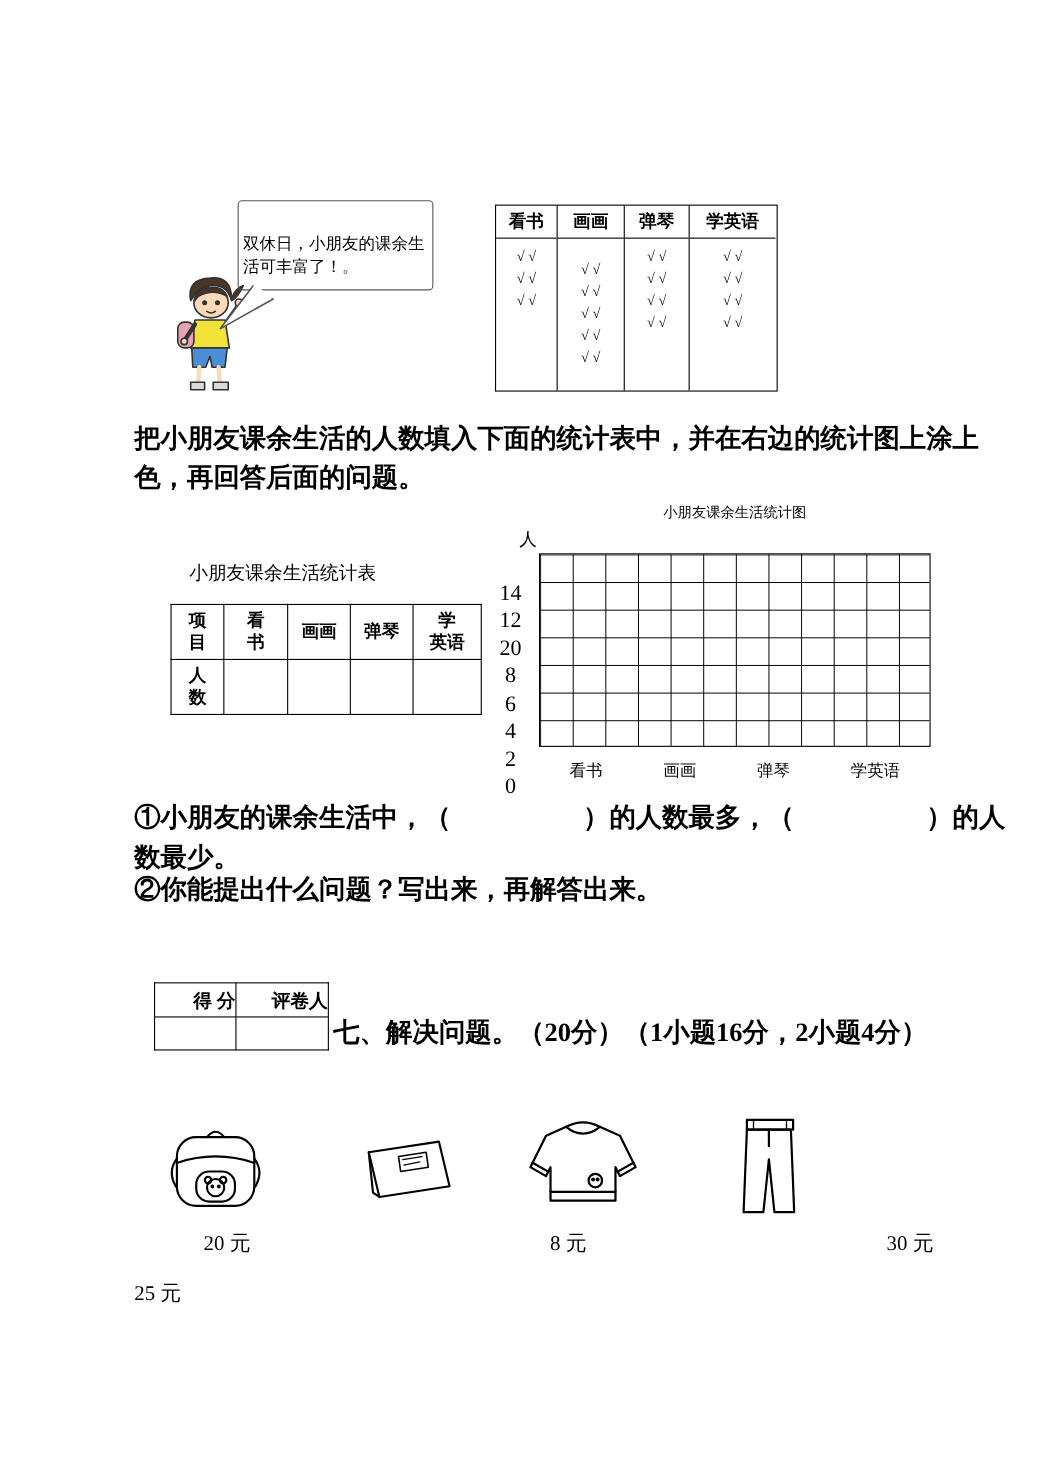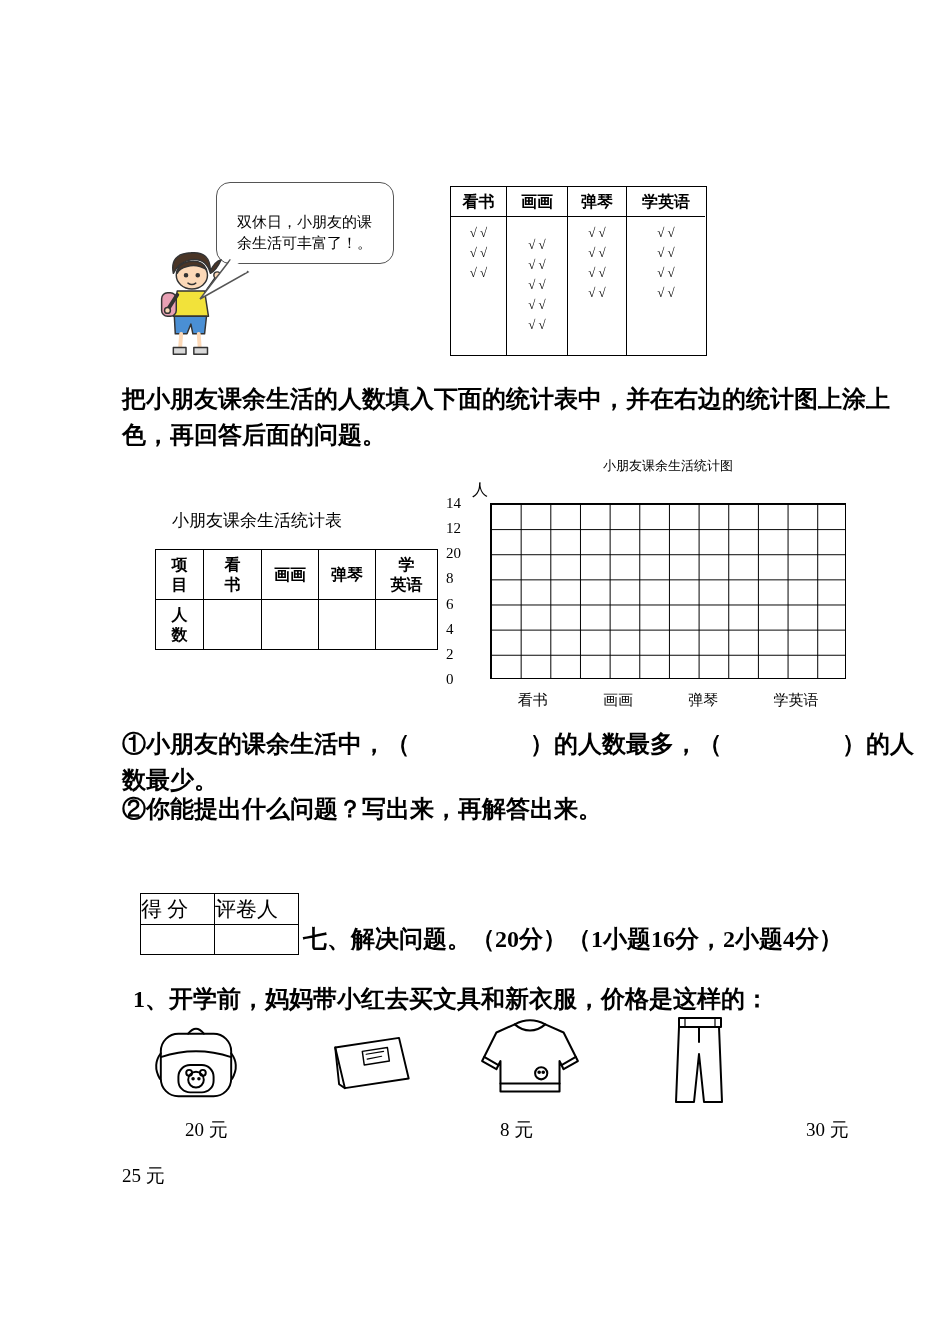--- a/index.html
+++ b/index.html
@@ -7,21 +7,21 @@
   .page {
     position:relative; width:950px; height:1344px; background:#fff;
     font-family:"Liberation Serif","DejaVu Serif",serif; color:#000; overflow:hidden;
   }
   .abs { position:absolute; }
   .pre { white-space:pre-line; }
 
   
   .bubble {
     position:absolute; left:216px; top:182px; width:178px; height:82px;
-    border:1.5px solid #555; border-radius:14px; padding:8px 20px;
+    border:1.5px solid #555; border-radius:4px; padding:8px 4px;
     font-size:15px; line-height:21px;
   }
   .bubble-tail { position:absolute; left:196px; top:258px; }
 
   
   .tally { position:absolute; left:450px; top:186px; width:257px; height:170px;
            border:1px solid #000; display:flex; }
   .tcol { display:flex; flex-direction:column; }
   .tcol + .tcol { border-left:1px solid #000; }
   .thead { height:30px; line-height:30px; text-align:center; font-weight:bold;
@@ -38,35 +38,35 @@
   table.stats td { border:1.5px solid #000; text-align:center; vertical-align:middle;
                    font-size:16px; font-weight:bold; height:50px; line-height:20px; }
   table.stats td.c0 { width:48px; } table.stats td.c1 { width:58px; }
   table.stats td.c2 { width:57px; } table.stats td.c3 { width:57px; }
   table.stats td.c4 { width:62px; }
 
   
   .chart-title { position:absolute; left:490px; top:457px; width:356px;
                  text-align:center; font-size:13px; }
   .chart-unit { position:absolute; left:472px; top:480px; font-size:16px; }
-  .ytick { position:absolute; left:446px; width:36px; text-align:left;
-           font-size:15px; line-height:18px; }
+  .ytick { position:absolute; left:446px; width:36px; text-align:center;
+           font-size:20px; line-height:18px;margin-top:36px; }
   .grid { position:absolute; left:490px; top:503px; width:356px; height:176px;
           border:1.5px solid #000;
           background-image:
             linear-gradient(to right, #000 1px, transparent 1px),
             linear-gradient(to bottom, #000 1px, transparent 1px);
           background-size:29.67px 25.14px; }
   .xlabels { position:absolute; left:490px; top:691px; width:356px;
              display:flex; justify-content:space-around; font-size:15px; }
 
   
   table.score { position:absolute; left:140px; top:893px; border-collapse:collapse; }
-  table.score td { border:1.5px solid #000; text-align:left; vertical-align:middle;
-                   font-size:21px; font-weight:normal; }
+  table.score td { border:1.5px solid #000; text-align:right; vertical-align:middle;
+                   font-size:17px; font-weight:bold; }
   table.score td.s0 { width:74px; } table.score td.s1 { width:84px; }
   table.score tr.r0 td { height:31px; } table.score tr.r1 td { height:30px; }
 
   .price { position:absolute; font-size:19px; }
   svg { display:block; }
 </style>
 </head>
 <body>
 
 <div class="page">
@@ -186,21 +186,20 @@
     </tr>
     <tr class="r1">
       <td class="s0"></td>
       <td class="s1"></td>
     </tr>
   </tbody>
     </table>
 
   <div class="para" style="left:303px; top:921px; width:620px;">七、解决问题。（20分）（1小题16分，2小题4分）</div>
 
-  <div class="para" style="left:133px; top:981px; width:760px;">1、开学前，妈妈带小红去买文具和新衣服，价格是这样的：</div>
 
   <svg class="abs" style="left:147px; top:1022px;" width="98" height="86" viewBox="0 0 100 88">
     <g fill="none" stroke="#000" stroke-width="2" stroke-linecap="round" stroke-linejoin="round">
       <path d="M42 12 Q50 2 58 12"></path>
       <rect x="14" y="12" width="72" height="64" rx="18"></rect>
       <path d="M14 36 Q50 24 86 36"></path>
       <path d="M14 32 Q5 44 13 58"></path>
       <path d="M86 32 Q95 44 87 58"></path>
       <rect x="32" y="44" width="36" height="28" rx="12"></rect>
       <circle cx="50" cy="59" r="8"></circle>

